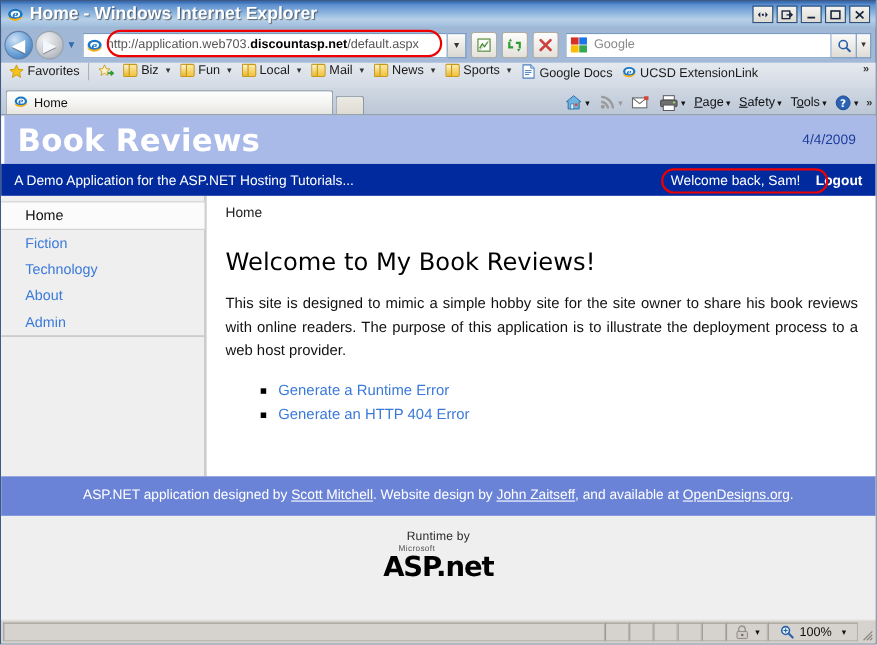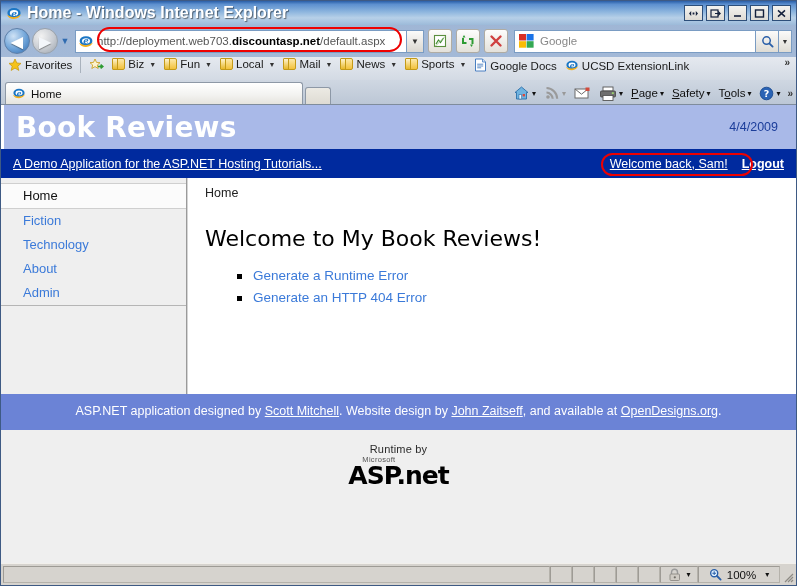--- a/index.html
+++ b/index.html
@@ -198,21 +198,20 @@
   .site-title {
     font-size: 28px; font-weight: bold; color: #fff; letter-spacing: .2px;
     font-family: "DejaVu Sans", sans-serif;
   }
   .site-date { margin-left: auto; color: #1b3d9a; font-size: 12.5px; padding-right: 6px;}
   .site-subbar {
     background: #002a9e; height: 29px;
     display: flex; align-items: center; padding: 0 12px;
     color: #fff; font-size: 12.5px;
     position: relative;
-    text-decoration: underline;
   }
   .site-sub-text { white-space: nowrap; }
   .welcome-wrap { margin-left: auto; display: flex; align-items: center; gap: 14px; position: relative;}
   .welcome-txt { font-size: 12.5px; }
   .logout-link { font-weight: bold; color: #fff; font-size: 12.5px; text-decoration: none;}
   #welcome-highlight {
     position: absolute; left: -9px; top: -4px; width: 152px; height: 23px;
     border: 2px solid #ee0000; border-radius: 12px; pointer-events:none;
   }
 
@@ -371,21 +370,21 @@
     <div class="addr-wrap">
       <div class="addr-box">
         <span class="addr-ie">
           <svg width="16" height="16" viewBox="0 0 16 16">
             <ellipse cx="8" cy="8" rx="6.4" ry="4.8" fill="#1b76c4"></ellipse>
             <ellipse cx="8" cy="8" rx="4" ry="2.8" fill="#fff"></ellipse>
             <path d="M1 10 Q8 14.5 15 9.5 Q13 13.5 8 14 Q3 14 1 10Z" fill="#f5b01a"></path>
             <text x="8" y="11.3" font-size="8.5" font-family="DejaVu Serif, serif" fill="#1b76c4" text-anchor="middle" font-style="italic" font-weight="bold">e</text>
           </svg>
         </span>
-        <span class="addr-text"><span>http://deployment.web703.</span><b>discountasp.net</b><span>/default.aspx</span></span>
+        <span class="addr-text"><span>http://application.web703.</span><b>discountasp.net</b><span>/default.aspx</span></span>
       </div>
       <div class="addr-drop">
         <span>▼</span>
       </div>
     </div>
 
     <div class="tbtn">
       <svg width="16" height="16" viewBox="0 0 16 16">
         <rect x="2.5" y="2.5" width="11" height="11" fill="#fff" stroke="#5b8f3e" stroke-width="1.1"></rect>
         <path d="M4 11 L6.5 7 L8.5 9.5 L11.5 5" stroke="#3f8a2e" stroke-width="1.2" fill="none"></path>
@@ -603,20 +602,21 @@
             <div class="side-item">
               <a href="#">Admin</a>
             </div>
           </div>
           <div class="side-filler"></div>
         </div>
 
         <div class="content">
           <div class="breadcrumb">Home</div>
           <h1>Welcome to My Book Reviews!</h1>
+          <p>This site is designed to mimic a simple hobby site for the site owner to share his book reviews with online readers. The purpose of this application is to illustrate the deployment process to a web host provider.</p>
           <ul>
             <li>
               <a href="#">Generate a Runtime Error</a>
             </li>
             <li>
               <a href="#">Generate an HTTP 404 Error</a>
             </li>
           </ul>
         </div>
       </div>

